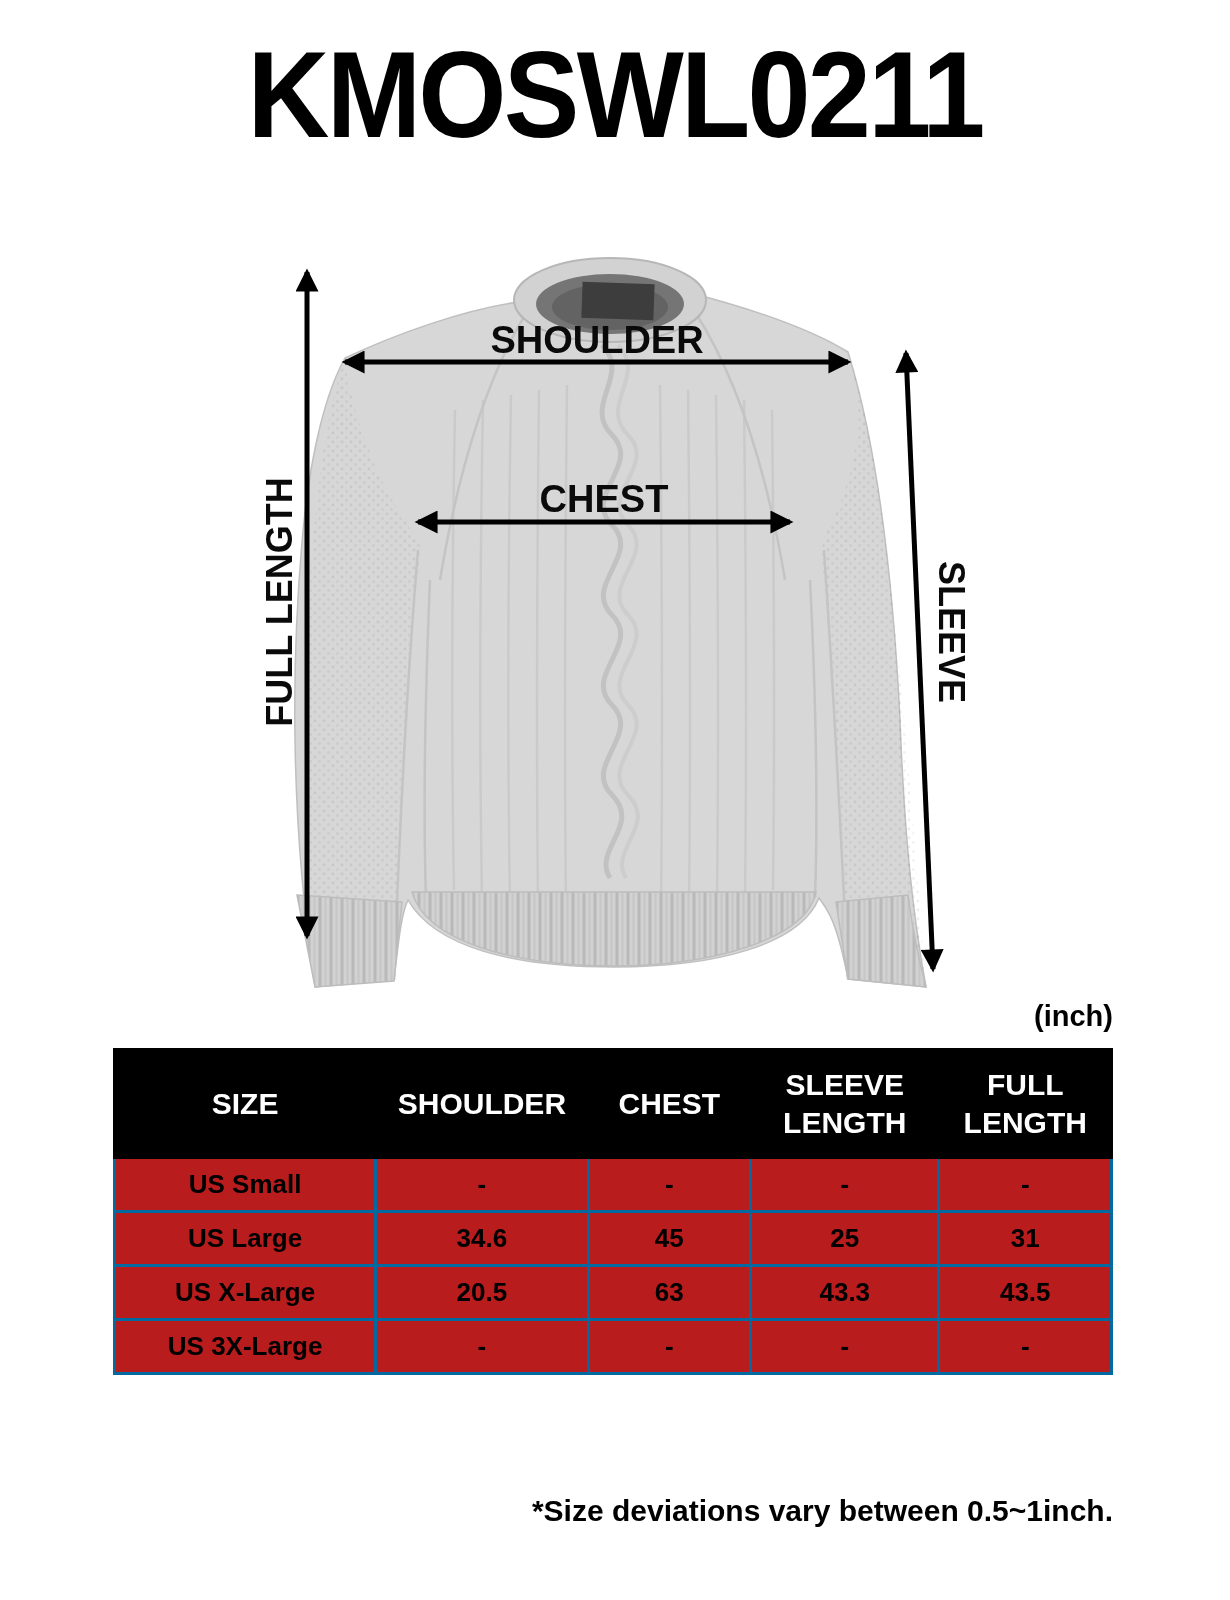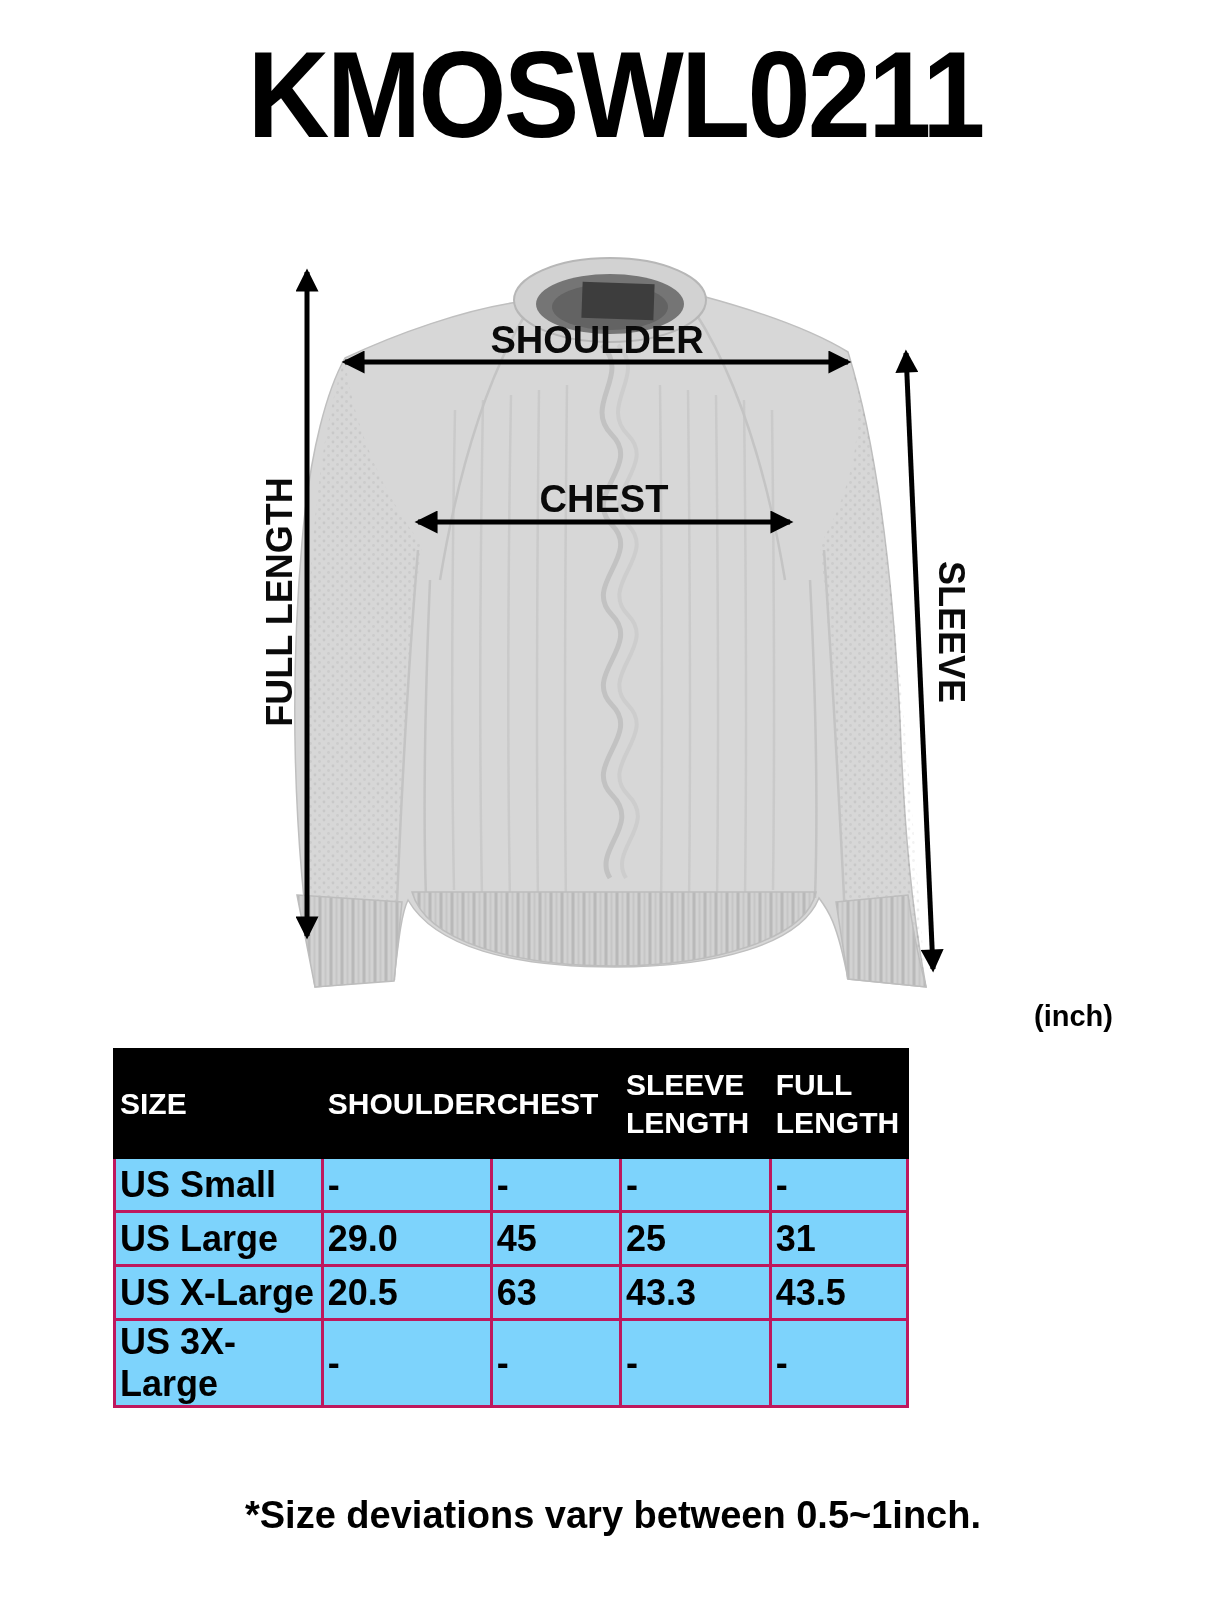--- a/index.html
+++ b/index.html
@@ -16,35 +16,35 @@
   .figure{position:absolute;left:240px;top:250px;width:760px;height:745px;}
   .figure svg{display:block;width:760px;height:745px;}
   .diagram-label{font-weight:bold;fill:#0a0a0a;}
 
   .unit{
     position:absolute;top:1000px;left:113px;width:1000px;
     text-align:right;font-size:29px;font-weight:bold;
   }
 
   table.size-table{
-    position:absolute;top:1048px;left:113px;width:796px;
+    position:absolute;top:1048px;left:113px;width:1000px;
     border-collapse:collapse;table-layout:fixed;
-    text-align:left;font-weight:bold;
+    text-align:center;font-weight:bold;
   }
   table.size-table th{
     background:#000;color:#fff;border:3px solid #000;
     font-size:30px;line-height:1.25;height:105px;padding:0 4px;font-weight:bold;
   }
   table.size-table td{
-    border:3px solid #be185d;font-size:36px;height:51px;padding:0 4px;background:#7dd3fc;
+    border:3px solid #0369a1;font-size:26px;height:51px;padding:0 4px;background:#b91c1c;
   }
 
   .footnote{
     position:absolute;top:1494px;left:113px;width:1000px;
-    text-align:center;font-size:38px;font-weight:bold;
+    text-align:right;font-size:30px;font-weight:bold;
   }
 </style>
 </head>
 <body>
 
 <div class="page">
 
   <h1 class="title">KMOSWL0211</h1>
 
   <div class="figure">
@@ -155,21 +155,21 @@
     <tbody>
       <tr>
         <td>US Small</td>
         <td>-</td>
         <td>-</td>
         <td>-</td>
         <td>-</td>
       </tr>
       <tr>
         <td>US Large</td>
-        <td>29.0</td>
+        <td>34.6</td>
         <td>45</td>
         <td>25</td>
         <td>31</td>
       </tr>
       <tr>
         <td>US X-Large</td>
         <td>20.5</td>
         <td>63</td>
         <td>43.3</td>
         <td>43.5</td>

